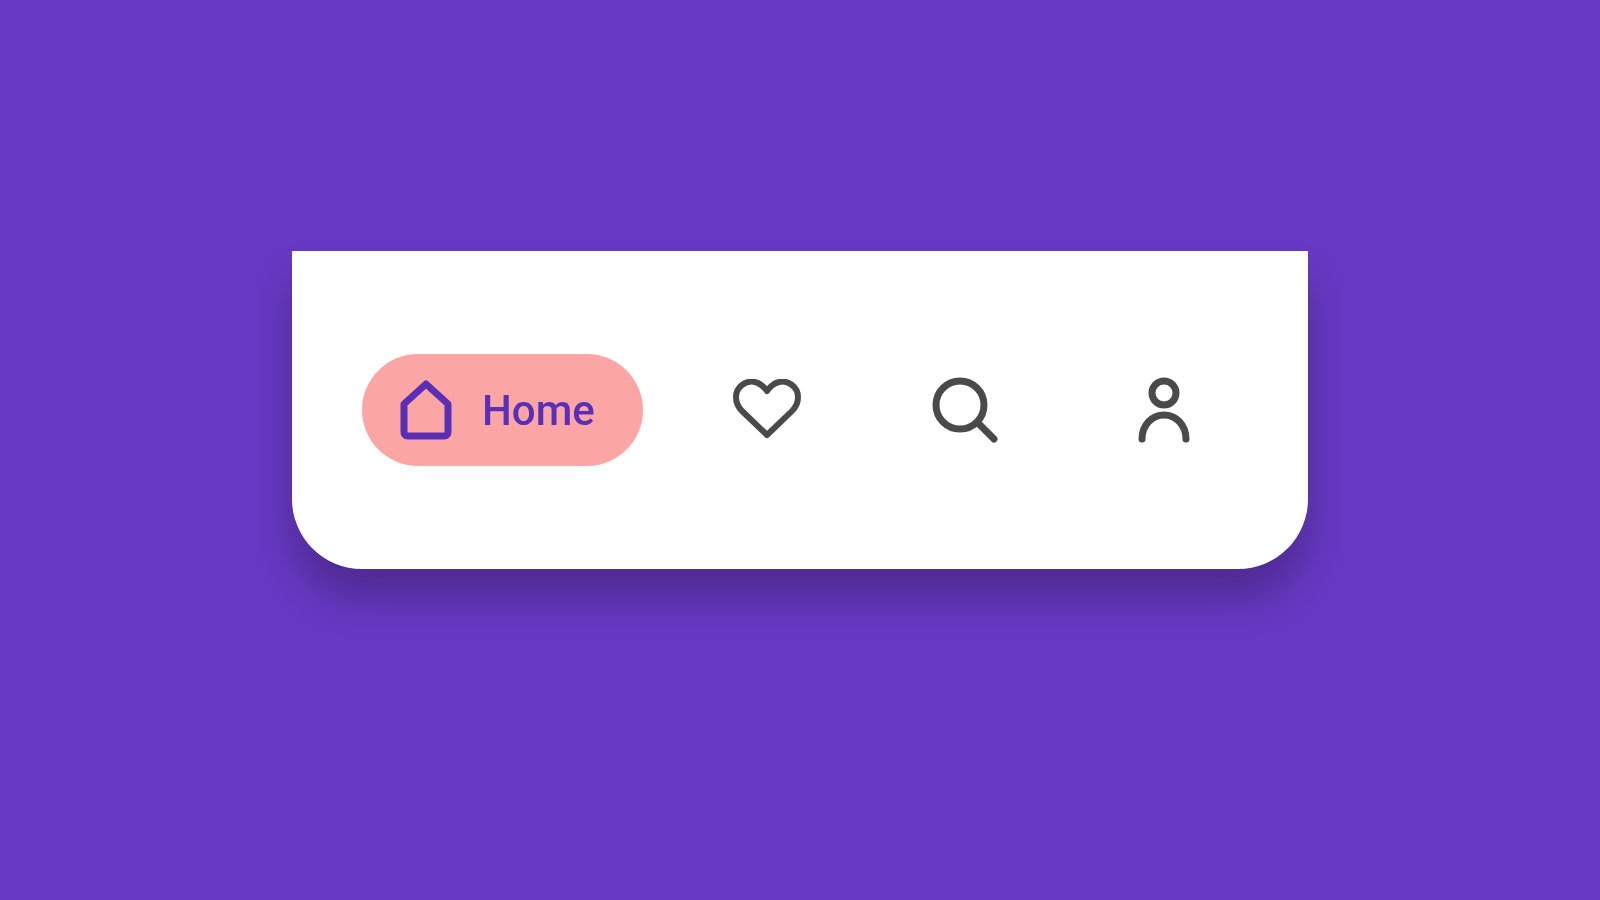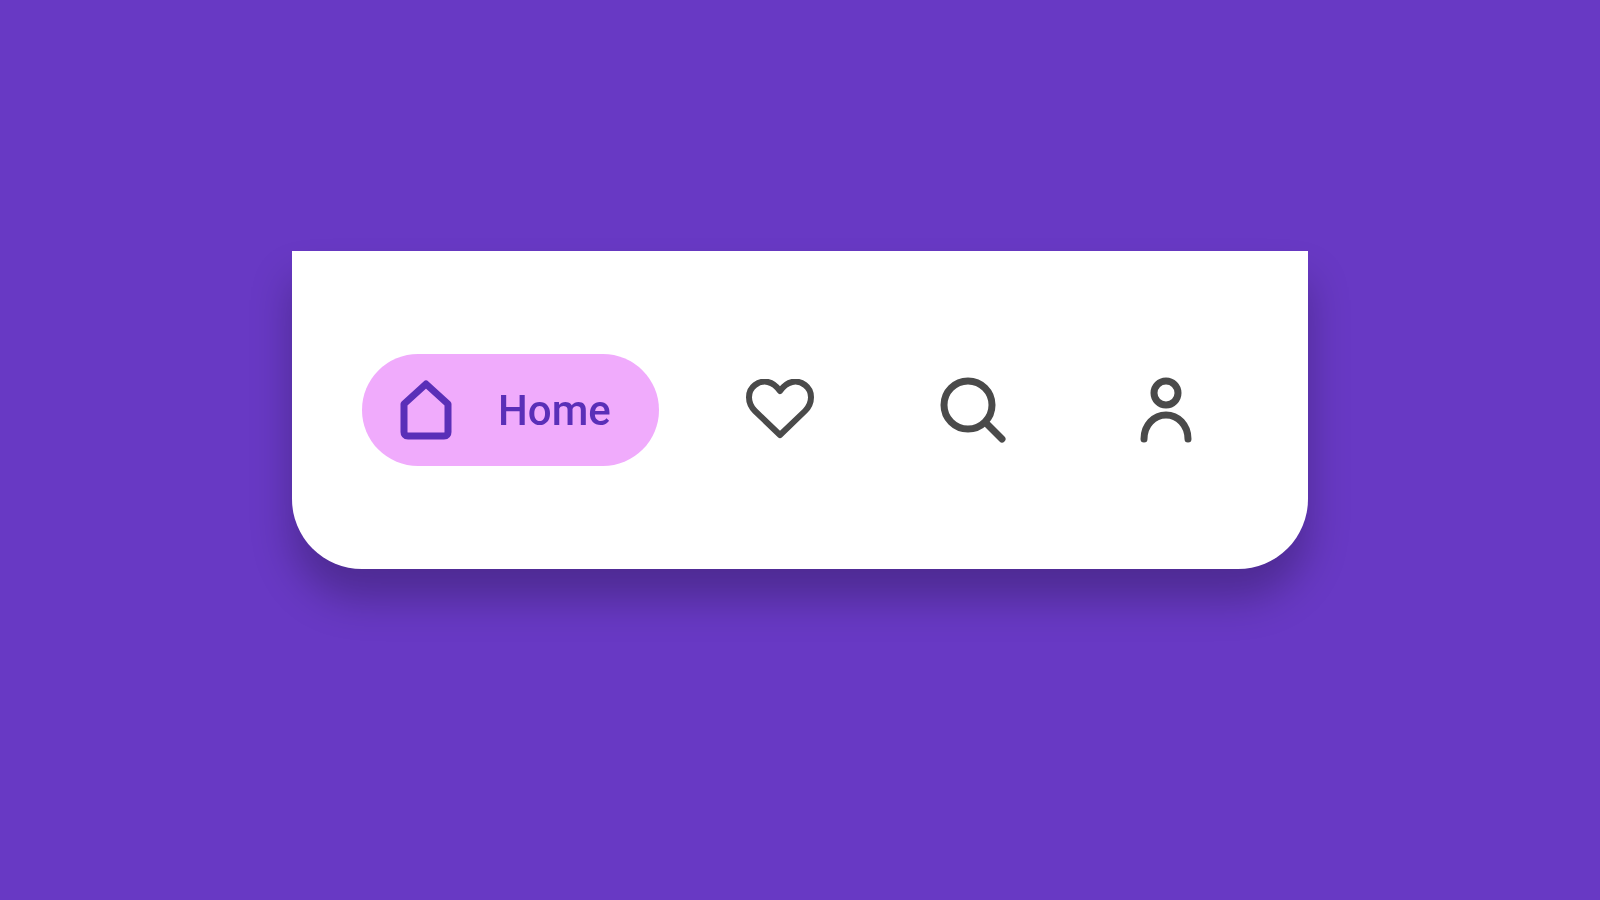--- a/index.html
+++ b/index.html
@@ -32,24 +32,24 @@
     }
     .nav-item {
       display: flex;
       align-items: center;
       justify-content: center;
       cursor: pointer;
       height: 112px;
       min-width: 112px;
     }
     .nav-item.active {
-      background: #f0abfc;
+      background: #fca5a5;
       border-radius: 56px;
       padding: 0 48px 0 36px;
-      gap: 44px;
+      gap: 28px;
     }
     .nav-item.inactive {
       flex: 1;
     }
     .nav-label {
       font-size: 42px;
       font-weight: 500;
       color: #5a2fb8;
     }
     .icon {

